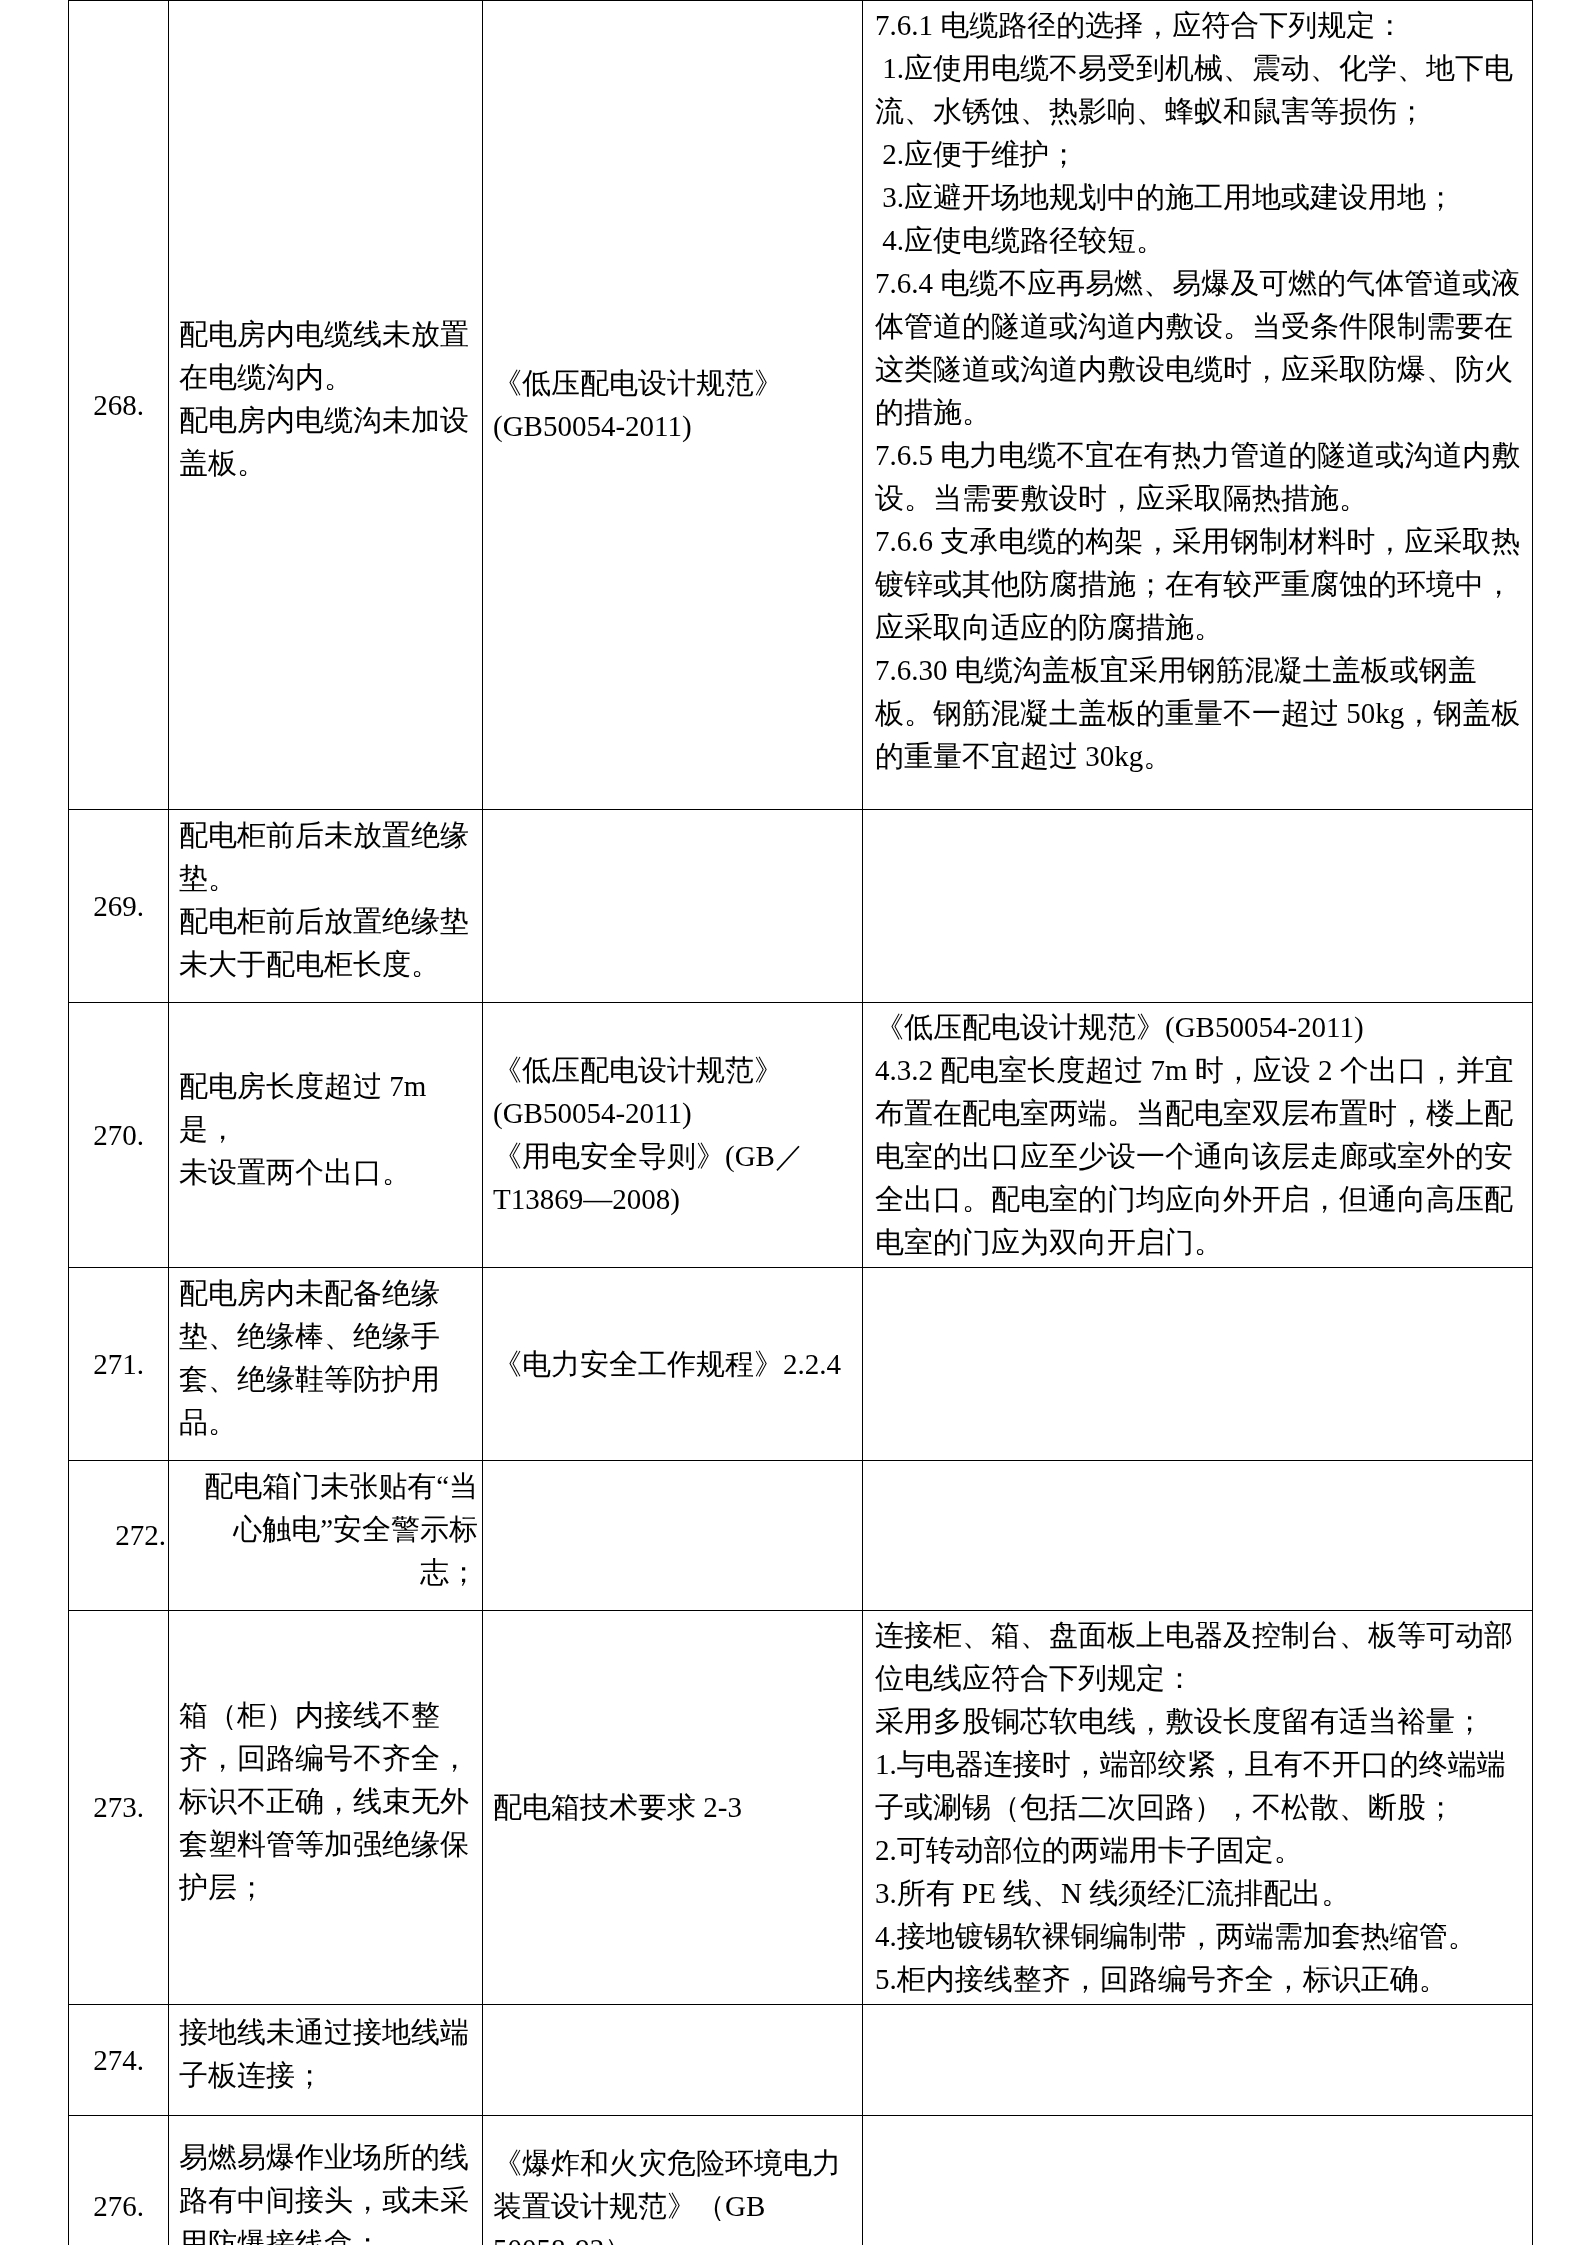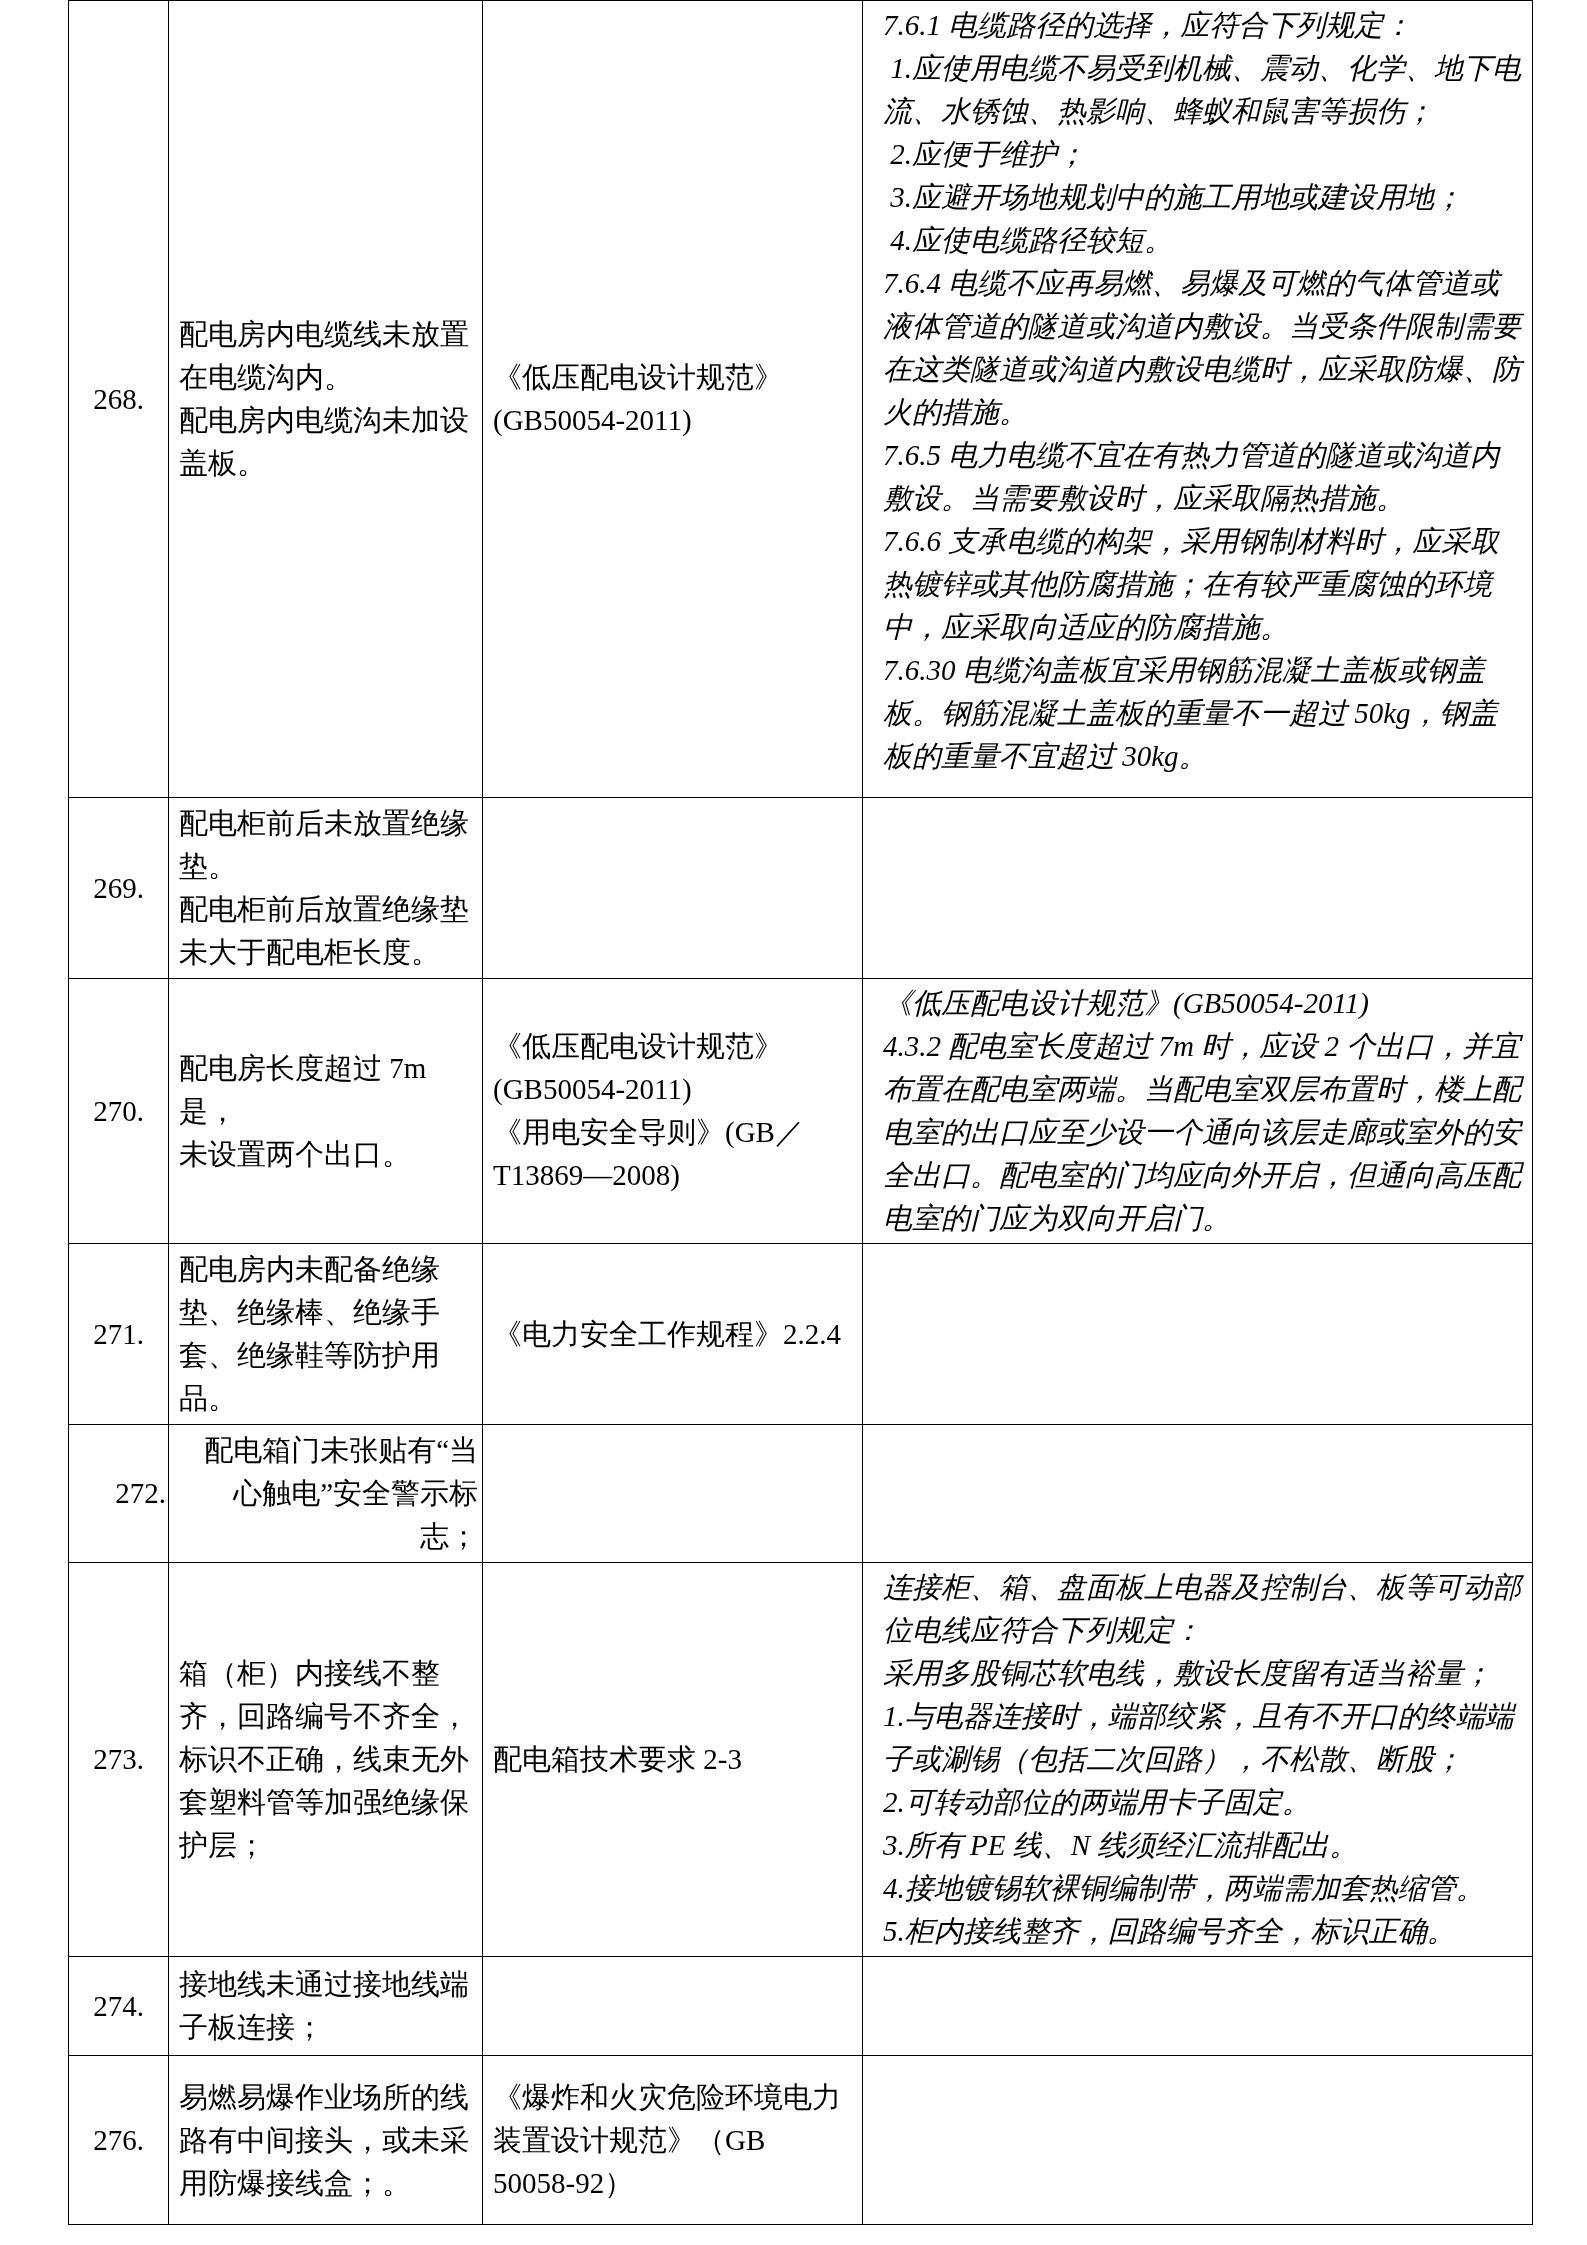--- a/index.html
+++ b/index.html
@@ -29,29 +29,28 @@
     vertical-align: middle;
     white-space: pre-wrap;
     overflow: hidden;
     word-wrap: break-word;
   }
   td.c1 {
     text-align: center;
     padding: 0 2px;
   }
   td.c2 {
-    padding: 4px 4px 4px 10px;
+    padding: 4px 4px 16px 10px;
   }
   td.c3 {
     padding: 4px 2px 4px 10px;
   }
   td.c4 {
     vertical-align: top;
-    padding: 3px 6px 3px 20px;
-    font-style: italic;
+    padding: 3px 6px 3px 12px;
   }
   tr.r0 td { height: 788px; }
   tr.r1 td { height: 160px; margin-left: 44px; }
   tr.r2 td { height: 243px; margin-top: 48px; }
   tr.r3 td { height: 126px; margin-left: 16px; }
   tr.r4 td { height: 90px; text-align: right; }
   tr.r5 td { height: 360px; margin-top: 35px; }
   tr.r6 td { height: 90px; }
   tr.r7 td { height: 76px; }
   tr.r8 td { height: 160px; }

